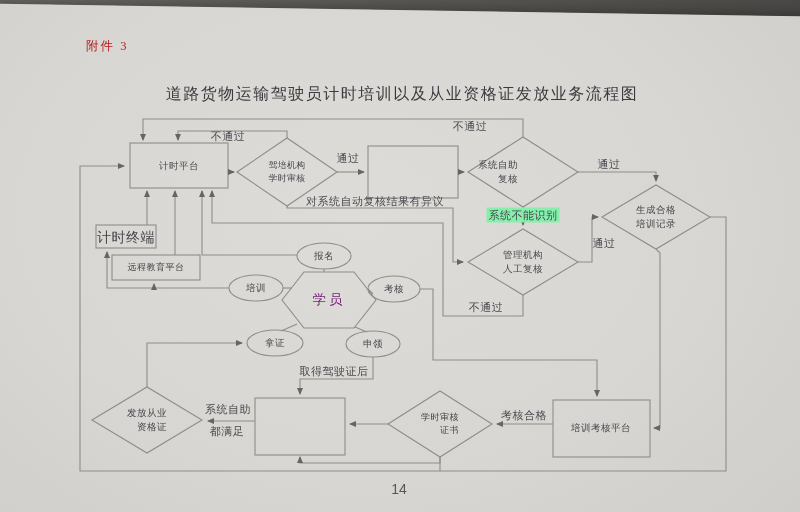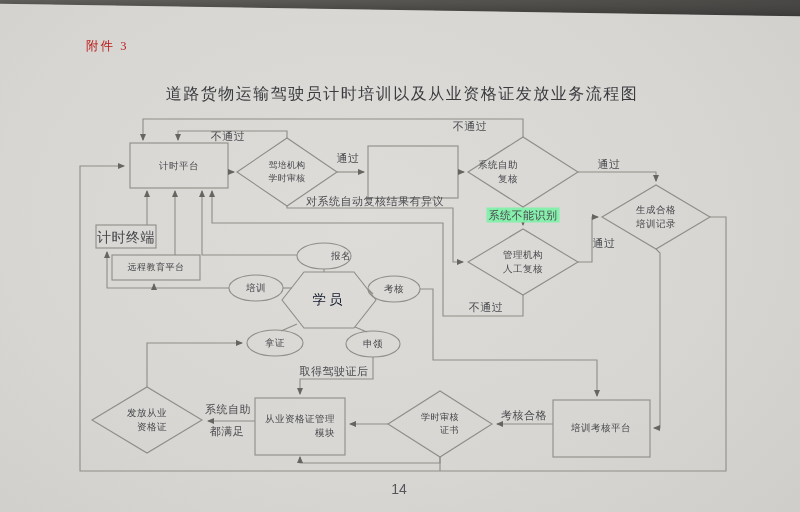--- a/index.html
+++ b/index.html
@@ -28,21 +28,21 @@
   .pagenum{
     position:absolute;left:399px;top:489px;transform:translate(-50%,-50%);
     font-size:14px;color:#55565a;
   }
   .lbl{
     position:absolute;transform:translate(-50%,-50%);
     color:#44454a;font-size:9.5px;line-height:1.45;letter-spacing:0.5px;
     white-space:nowrap;text-align:right;
   }
   .lbl .ln{display:block;}
-  .big{font-size:13.5px;letter-spacing:3px;color:#0f172a;}
+  .big{font-size:13.5px;letter-spacing:3px;color:#701a75;}
   .elbl{
     position:absolute;transform:translate(-50%,-50%);
     color:#4a4b50;font-size:11px;letter-spacing:0.5px;white-space:nowrap;
   }
   .mask{background:#86efac;padding:0 2px;}
 </style>
 </head>
 <body>
 
 <div class="paper"></div>
@@ -133,41 +133,37 @@
   <div class="lbl" style="left:523px;top:262px">
     <span class="ln">管理机构</span>
     <span class="ln">人工复核</span>
   </div>
   <div class="lbl" style="left:126px;top:237px;font-size:14px">
     <span class="ln">计时终端</span>
   </div>
   <div class="lbl" style="left:156px;top:268px;font-size:9px">
     <span class="ln">远程教育平台</span>
   </div>
-  <div class="lbl" style="left:341px;top:256px">
+  <div class="lbl" style="left:324px;top:256px">
     <span class="ln">报名</span>
   </div>
   <div class="lbl" style="left:256px;top:288px">
     <span class="ln">培训</span>
   </div>
   <div class="lbl big" style="left:329px;top:300px">
     <span class="ln">学员</span>
   </div>
   <div class="lbl" style="left:394px;top:289px">
     <span class="ln">考核</span>
   </div>
   <div class="lbl" style="left:275px;top:343px">
     <span class="ln">拿证</span>
   </div>
   <div class="lbl" style="left:373px;top:344px">
     <span class="ln">申领</span>
-  </div>
-  <div class="lbl" style="left:300px;top:426px">
-    <span class="ln">从业资格证管理</span>
-    <span class="ln">模块</span>
   </div>
   <div class="lbl" style="left:440px;top:424px;font-size:9px">
     <span class="ln">学时审核</span>
     <span class="ln">证书</span>
   </div>
   <div class="lbl" style="left:601px;top:428px">
     <span class="ln">培训考核平台</span>
   </div>
   <div class="lbl" style="left:147px;top:420px">
     <span class="ln">发放从业</span>

